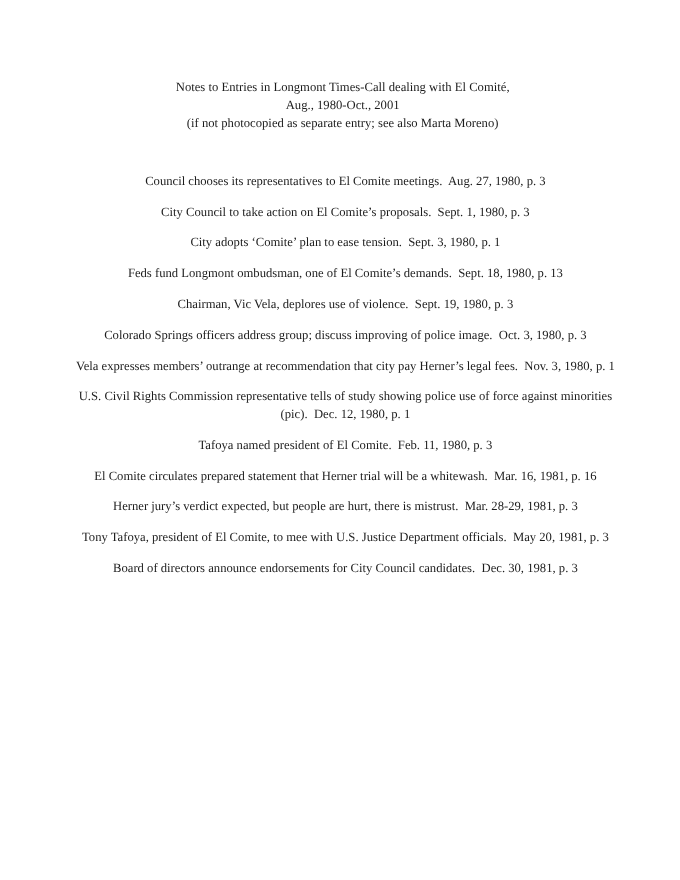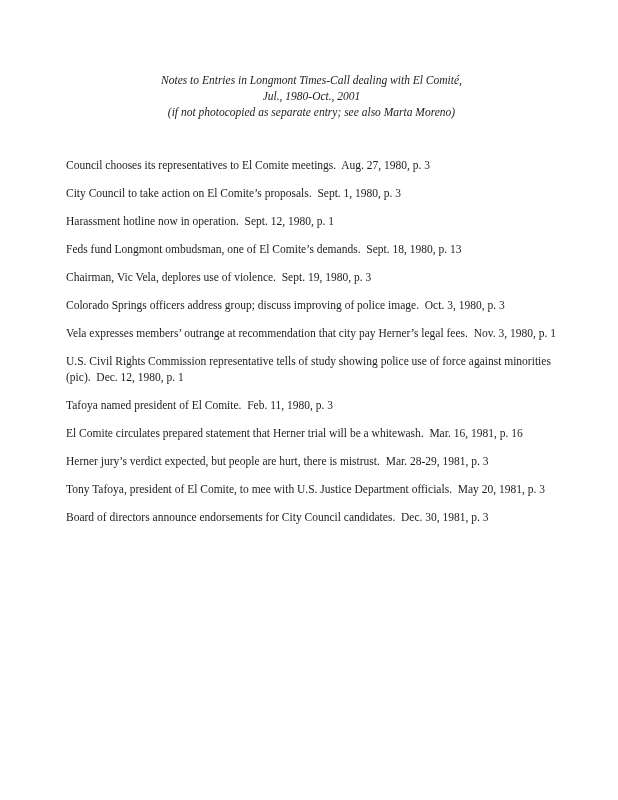--- a/index.html
+++ b/index.html
@@ -21,45 +21,45 @@
     color: #1c1c1c;
     font-size: 11.5px;
     line-height: 15.8px;
     background: #ffffff;
   }
   .title-block {
     text-align: center;
     margin: 0 0 38px 0;
     
     margin-left: -5px;
-    font-style: italic;
   }
   .title-block div {
     white-space: pre-wrap;
   }
   .entries p {
     margin: 0 0 12.2px 0;
     white-space: pre-wrap;
+    text-align: center;
   }
 </style>
 </head>
 <body>
 
 <div class="page">
 
   <div class="title-block">
     <div>Notes to Entries in Longmont Times-Call dealing with El Comité,</div>
-    <div>Jul., 1980-Oct., 2001</div>
+    <div>Aug., 1980-Oct., 2001</div>
     <div>(if not photocopied as separate entry; see also Marta Moreno)</div>
   </div>
 
   <div class="entries">
     <p>Council chooses its representatives to El Comite meetings.  Aug. 27, 1980, p. 3</p>
     <p>City Council to take action on El Comite’s proposals.  Sept. 1, 1980, p. 3</p>
-    <p>Harassment hotline now in operation.  Sept. 12, 1980, p. 1</p>
+    <p>City adopts ‘Comite’ plan to ease tension.  Sept. 3, 1980, p. 1</p>
     <p>Feds fund Longmont ombudsman, one of El Comite’s demands.  Sept. 18, 1980, p. 13</p>
     <p>Chairman, Vic Vela, deplores use of violence.  Sept. 19, 1980, p. 3</p>
     <p>Colorado Springs officers address group; discuss improving of police image.  Oct. 3, 1980, p. 3</p>
     <p>Vela expresses members’ outrange at recommendation that city pay Herner’s legal fees.  Nov. 3, 1980, p. 1</p>
     <p>U.S. Civil Rights Commission representative tells of study showing police use of force against minorities (pic).  Dec. 12, 1980, p. 1</p>
     <p>Tafoya named president of El Comite.  Feb. 11, 1980, p. 3</p>
     <p>El Comite circulates prepared statement that Herner trial will be a whitewash.  Mar. 16, 1981, p. 16</p>
     <p>Herner jury’s verdict expected, but people are hurt, there is mistrust.  Mar. 28-29, 1981, p. 3</p>
     <p>Tony Tafoya, president of El Comite, to mee with U.S. Justice Department officials.  May 20, 1981, p. 3</p>
     <p>Board of directors announce endorsements for City Council candidates.  Dec. 30, 1981, p. 3</p>

